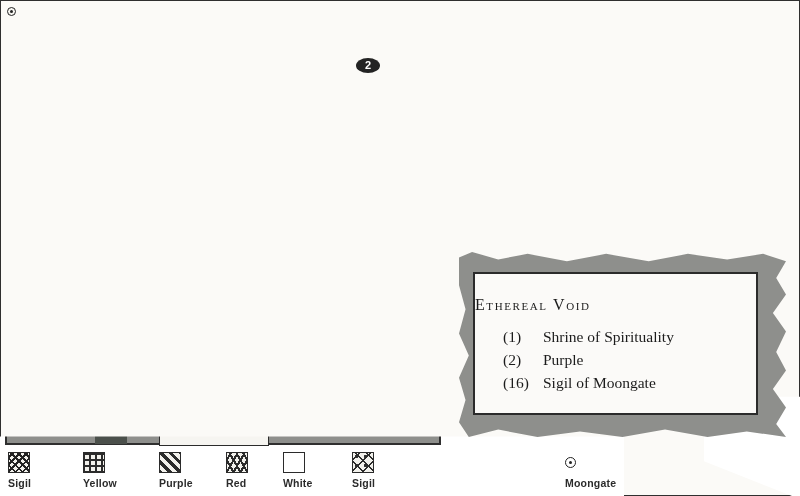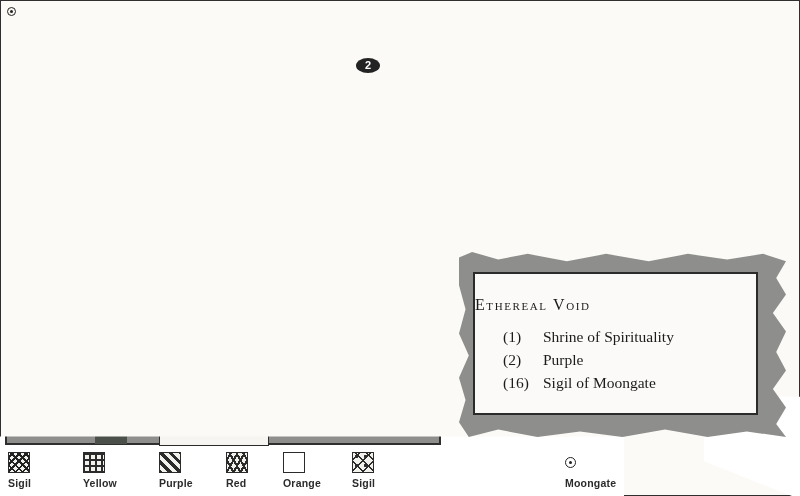--- a/index.html
+++ b/index.html
@@ -269,21 +269,21 @@
     <div class="key-label">Purple</div>
   </div>
 
   <div class="key-item" style="left:226px;">
     <div class="key-swatch p-red"></div>
     <div class="key-label">Red</div>
   </div>
 
   <div class="key-item" style="left:283px;">
     <div class="key-swatch p-white" style="background:#fff;"></div>
-    <div class="key-label">Orange</div>
+    <div class="key-label">White</div>
   </div>
 
   <div class="key-item" style="left:352px;">
     <div class="key-swatch p-yellow"></div>
     <div class="key-label">Sigil</div>
   </div>
 
 
   <div class="key-item" style="left:565px;text-align:center;">
     <div class="key-moon">

